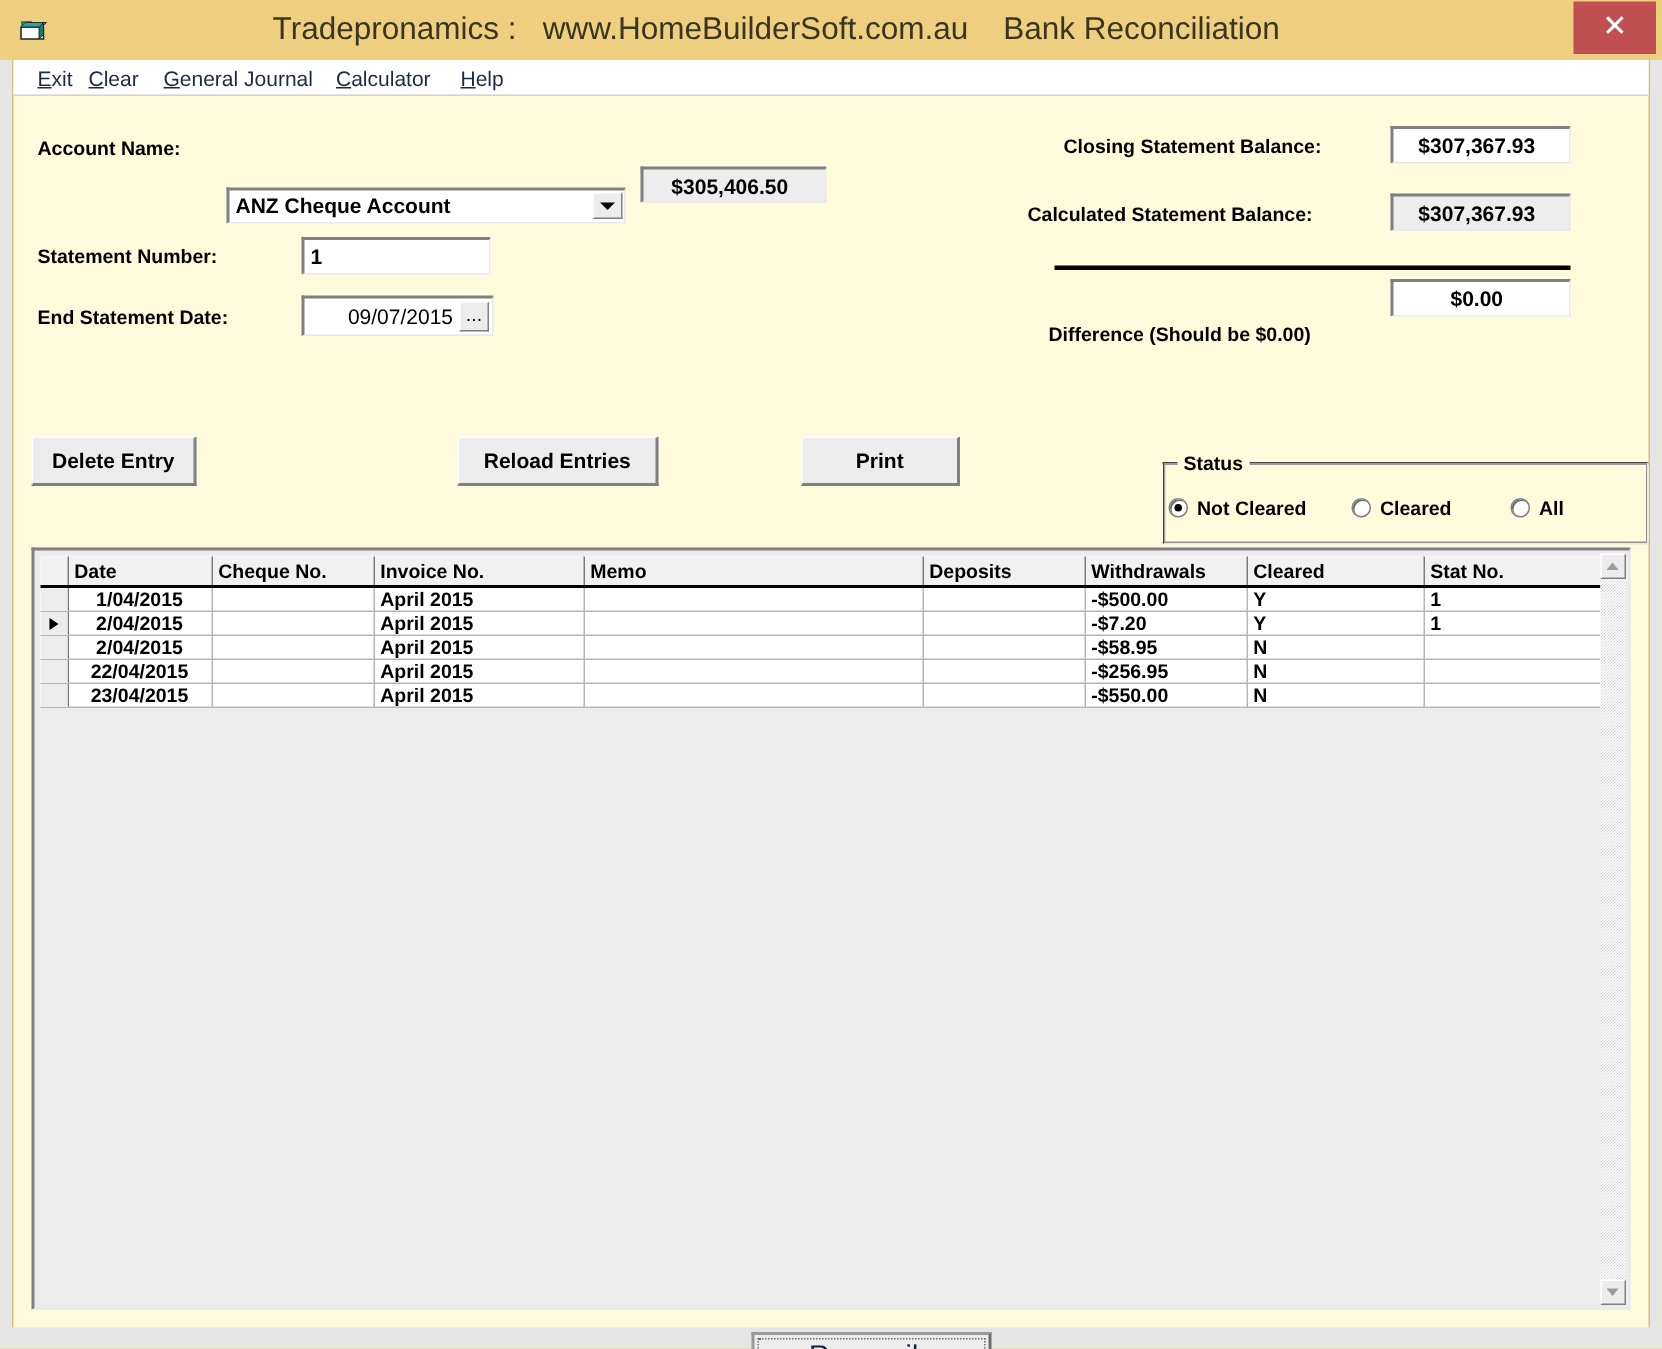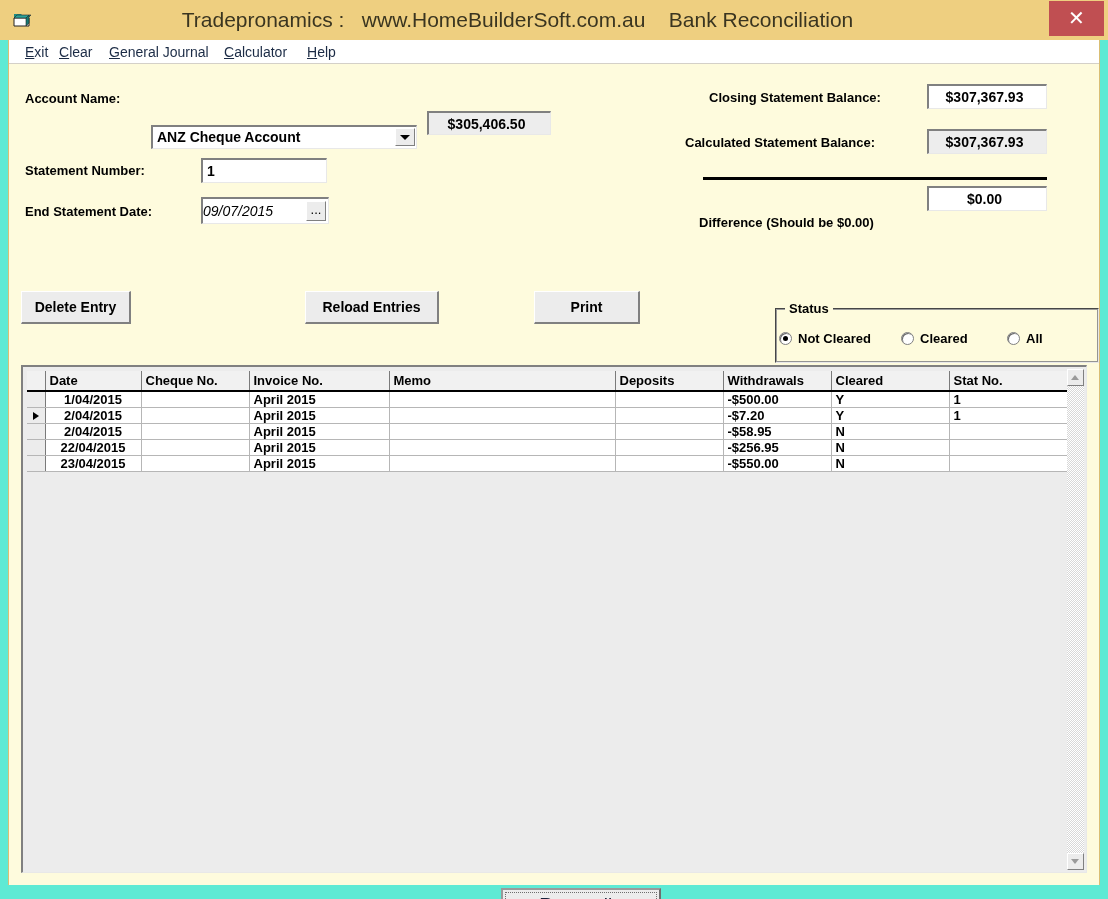--- a/index.html
+++ b/index.html
@@ -12,21 +12,21 @@
     background: #EECF80;
     font-family: "Liberation Sans", sans-serif;
     overflow: hidden;
   }
 
   
   #window {
     position: absolute;
     left: 0; top: 0;
     width: 1108px; height: 899px;
-    background: #5eead4;
+    background: #e5e5e5;
     box-sizing: border-box;
   }
 
   
   #titlebar {
     position: absolute;
     left: 0; top: 0;
     width: 1108px; height: 40px;
     background: #EECF80;
   }
@@ -120,21 +120,21 @@
   .field.readonly { background: #EDEDED; }
   .field .fval {
     position: absolute;
     left: 0; right: 6px;
     top: 50%;
     transform: translateY(-50%);
     text-align: center;
     white-space: nowrap;
   }
   .field .fval.left { left: 4px; right: 4px; text-align: left; }
-  .field .fval.center { left: 0; right: 0; text-align: left; font-weight: normal; font-size: 14px; font-style: italic; }
+  .field .fval.center { left: 0; right: 0; text-align: right; font-weight: normal; font-size: 14px; }
 
   
   #combo-account {
     position: absolute;
     left: 142px; top: 85px;
     width: 266px; height: 24px;
     background: #FFFFFF;
     border-top: 2px solid #808080;
     border-left: 2px solid #808080;
     border-right: 1px solid #E8E8E8;

